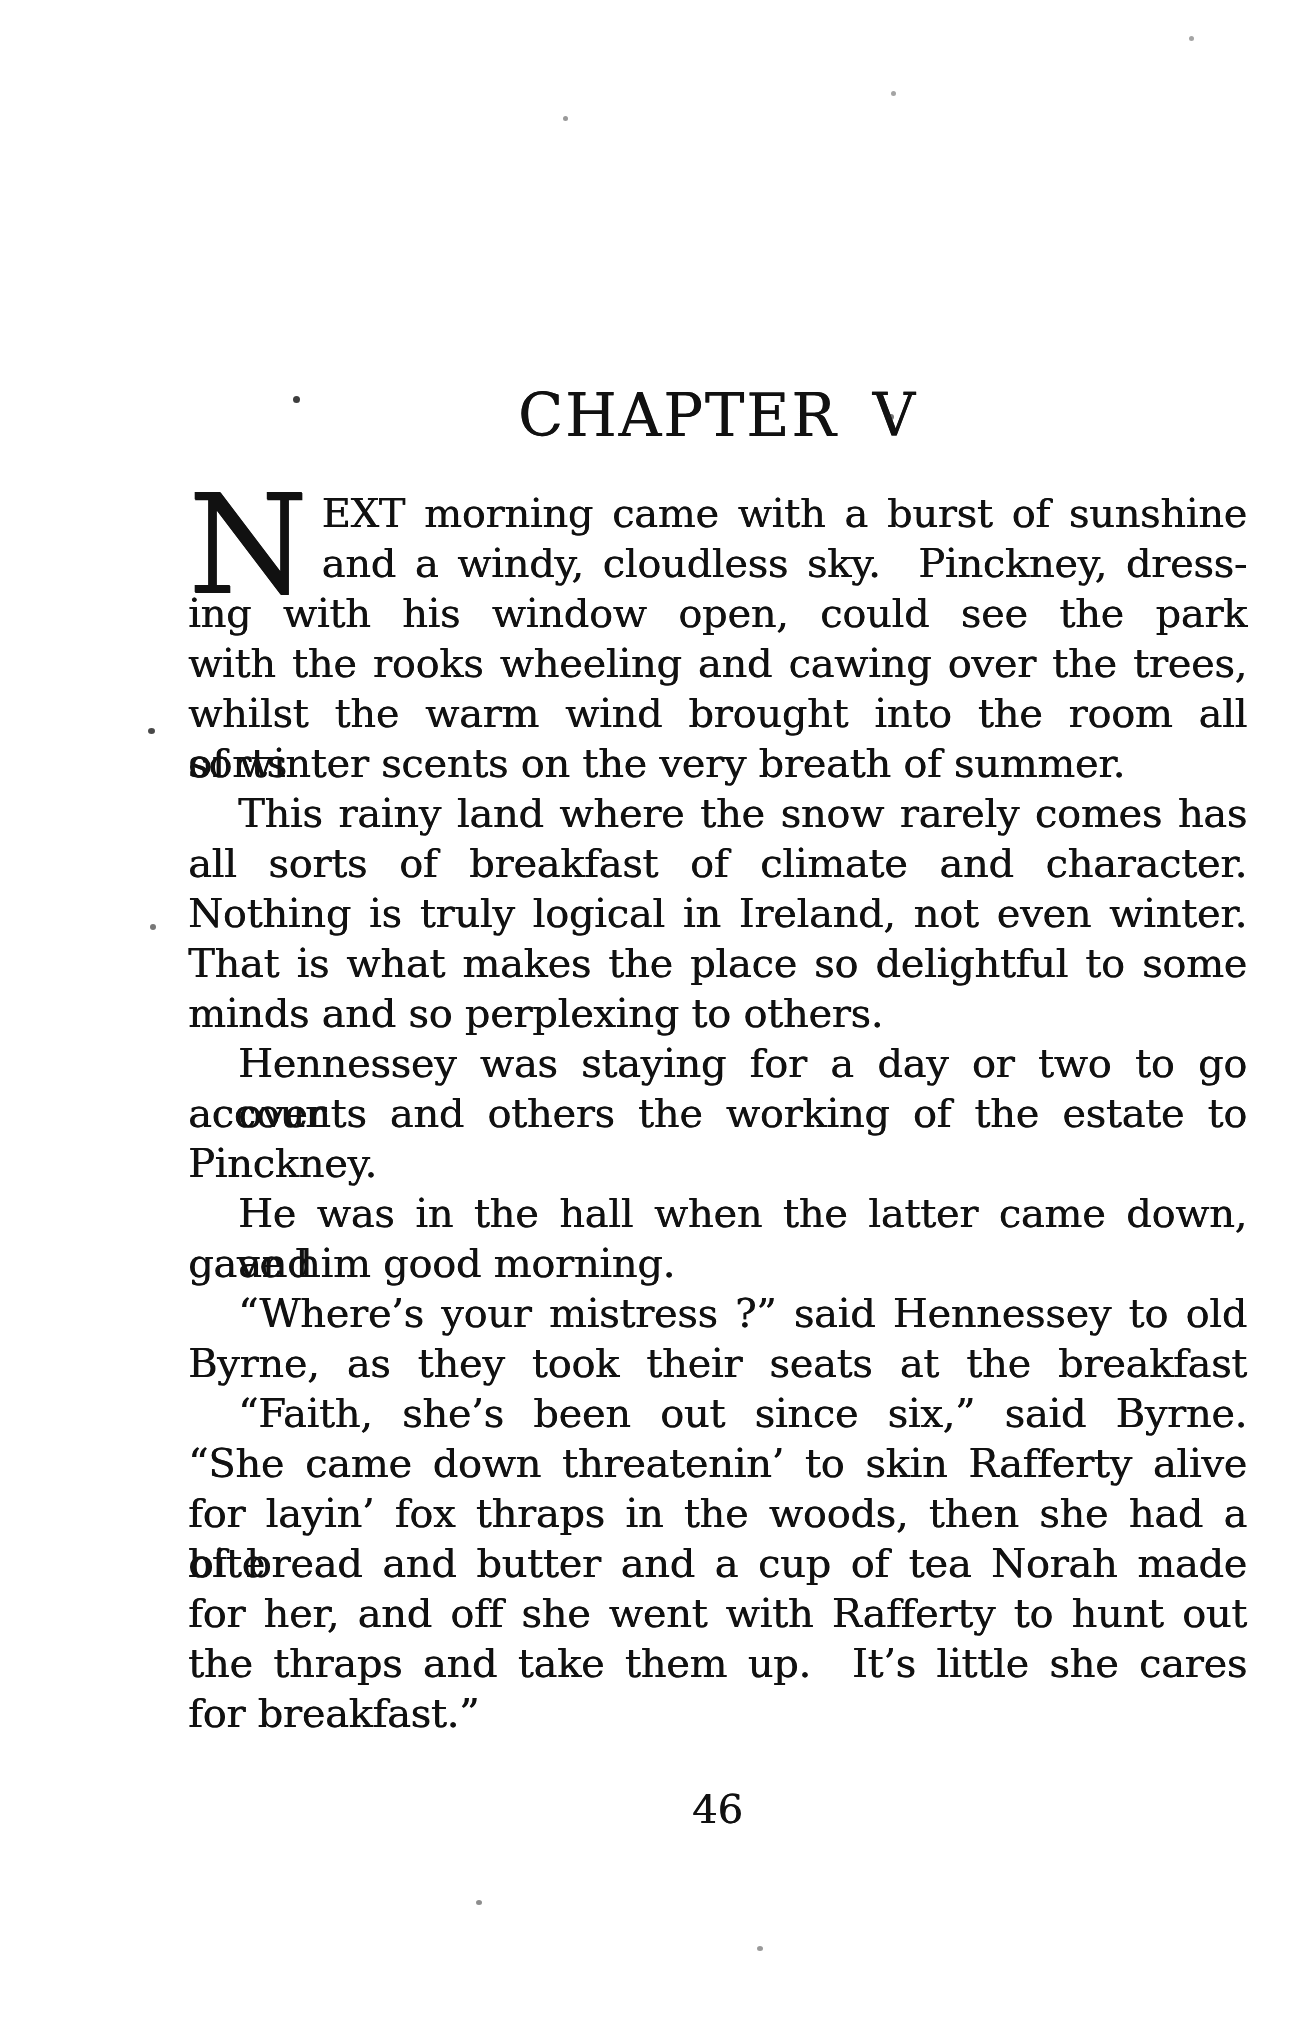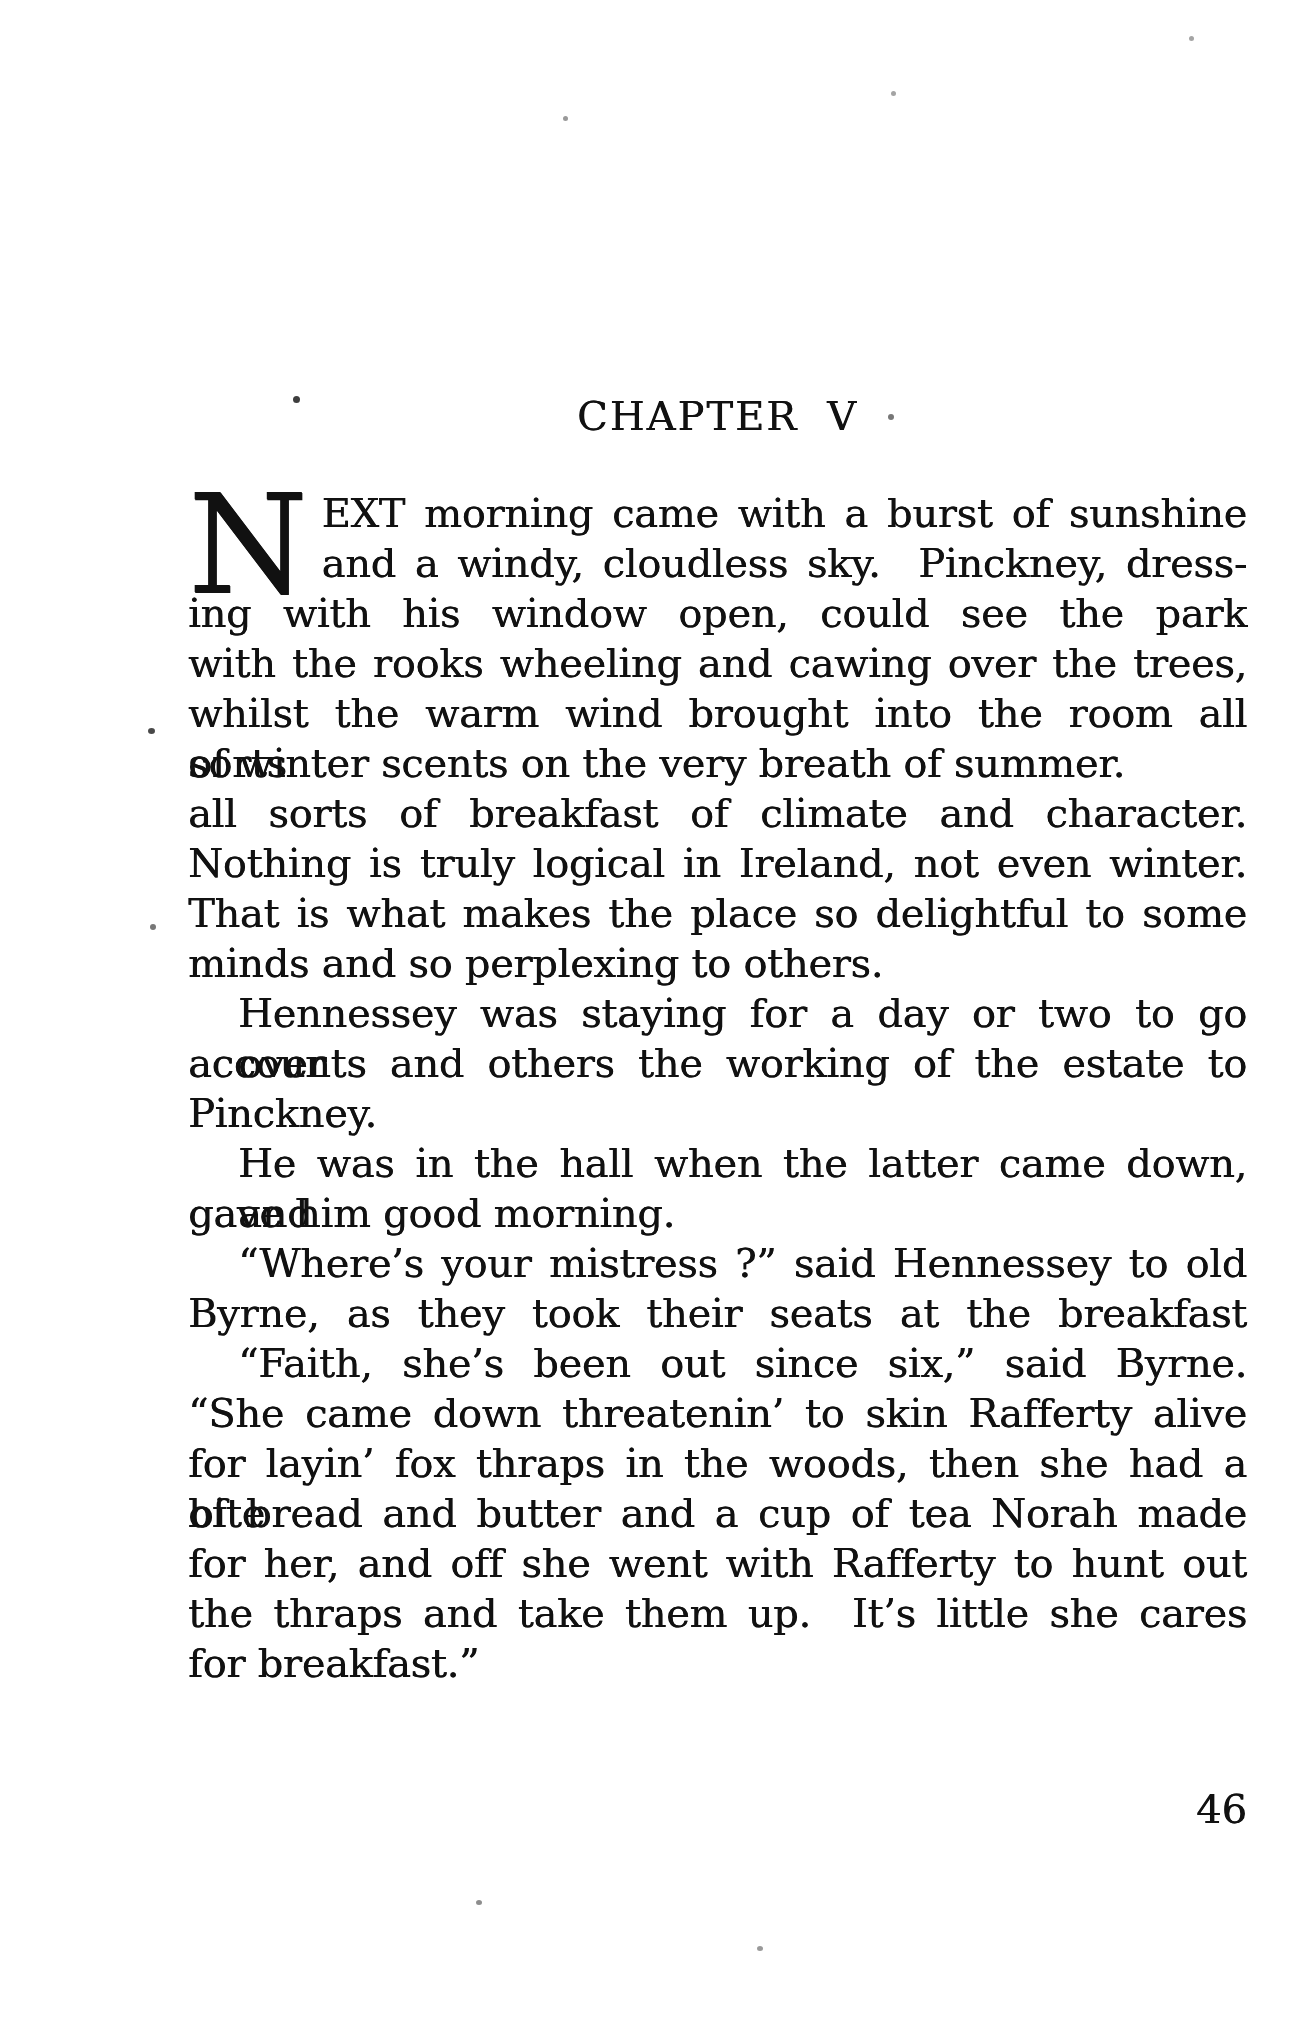--- a/index.html
+++ b/index.html
@@ -8,21 +8,21 @@
     width:1295px; height:2017px;
     background:#ffffff;
     font-family:"DejaVu Serif","Liberation Serif",serif;
     color:#111;
     overflow:hidden;
     text-shadow:0.4px 0.4px 0 currentColor;
   }
   .heading {
     position:absolute; top:392px; left:188px; width:1059px;
     text-align:center;
-    font-size:40px; line-height:48px;
+    font-size:59px; line-height:48px;
     letter-spacing:2px; word-spacing:14px;
     white-space:nowrap;
   }
   .body {
     position:absolute; top:488px; left:188px; width:1059px;
     font-size:40px; line-height:50px;
     letter-spacing:-0.3px;
   }
   .para { margin:0; }
   .para::after { content:""; display:block; clear:none; }
@@ -37,21 +37,21 @@
   .dropcap {
     float:left;
     font-size:137px;
     height:97px; line-height:97px;
     margin:0 14px 0 0;
     position:relative; top:8px;
     text-shadow:0.6px 0.6px 0 currentColor;
   }
   .pagenum {
     position:absolute; top:1784px; left:188px; width:1059px;
-    text-align:right;
+    text-align:center;
     font-size:40px; line-height:50px;
   }
   .speck {
     position:absolute;
     background:#1c1c1c;
     border-radius:50%;
   }
 </style>
 </head>
 <body>
@@ -63,20 +63,21 @@
       <div class="para">
         <span class="dropcap">N</span>
         <div class="line">EXT morning came with a burst of sunshine</div>
         <div class="line">and a windy, cloudless sky.&nbsp; Pinckney, dress-</div>
         <div class="line">ing with his window open, could see the park</div>
         <div class="line">with the rooks wheeling and cawing over the trees,</div>
         <div class="line">whilst the warm wind brought into the room all sorts</div>
         <div class="line last">of winter scents on the very breath of summer.</div>
       </div>
       <div class="para">
+        <div class="line indent">This rainy land where the snow rarely comes has</div>
         <div class="line">all sorts of breakfast of climate and character.</div>
         <div class="line">Nothing is truly logical in Ireland, not even winter.</div>
         <div class="line">That is what makes the place so delightful to some</div>
         <div class="line last">minds and so perplexing to others.</div>
       </div>
       <div class="para">
         <div class="line indent">Hennessey was staying for a day or two to go over</div>
         <div class="line">accounts and others the working of the estate to</div>
         <div class="line last">Pinckney.</div>
       </div>

